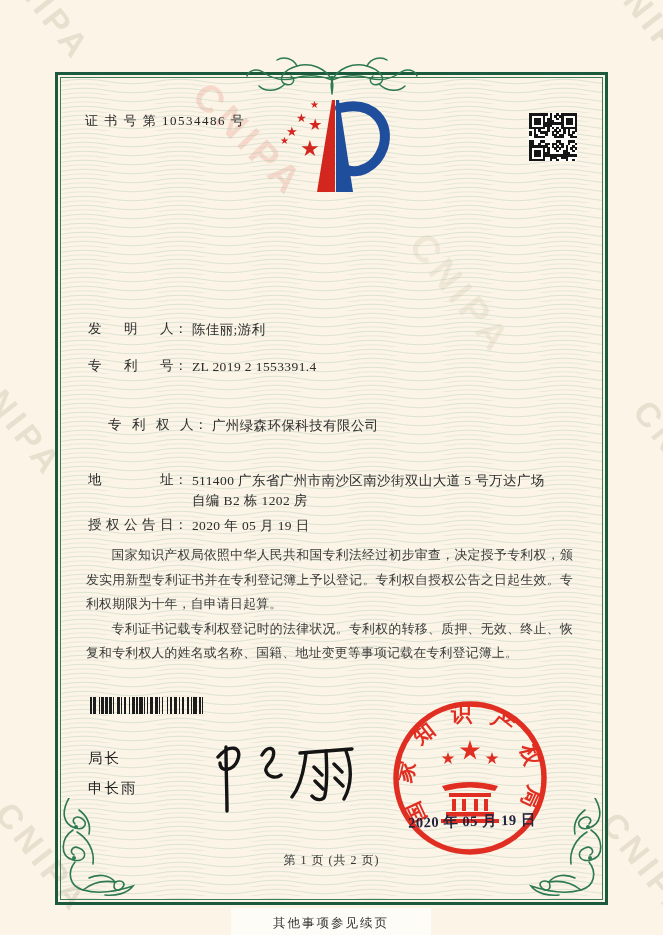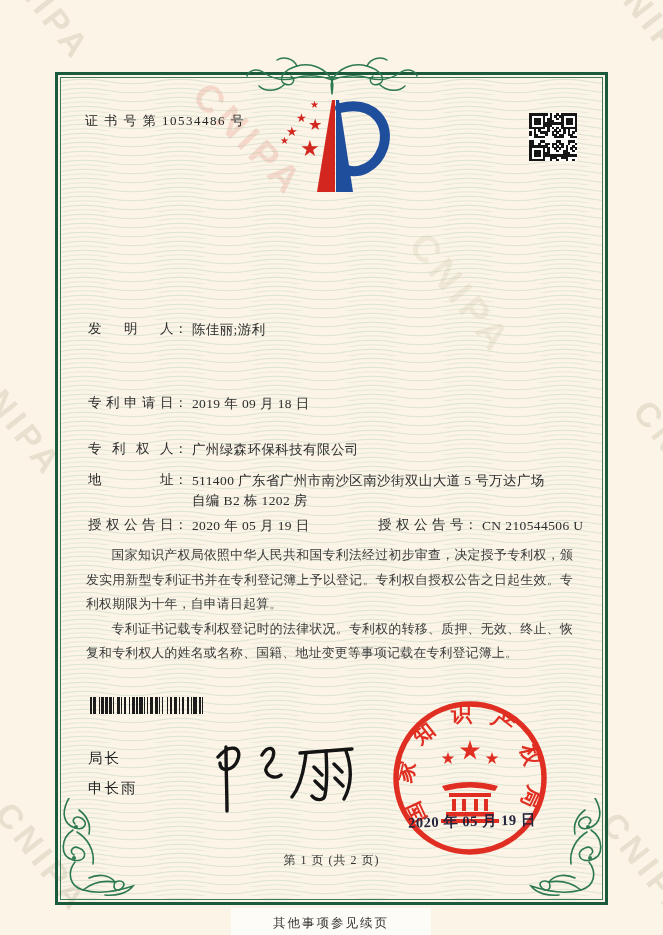--- a/index.html
+++ b/index.html
@@ -384,34 +384,31 @@
     <span class="star" style="left:38px;top:21px;font-size:16px;">★</span>
     <span class="star" style="left:16px;top:29px;font-size:13px;">★</span>
     <span class="star" style="left:10px;top:40px;font-size:10px;">★</span>
     <span class="star" style="left:30px;top:42px;font-size:22px;">★</span>
   </div>
 
 
   <div class="frow" style="top:320px;">
     <span class="flabel">发明人</span><span class="fcolon">：</span><span class="fvalue">陈佳丽;游利</span>
   </div>
-  <div class="frow" style="top:394px;">
-    <span class="flabel">专利申请日</span><span class="fcolon">：</span><span class="fvalue">2019 年 09 月 18 日</span>
-  </div>
-  <div class="frow" style="top:440px;">
+  <div class="frow" style="top:357px;">
+    <span class="flabel">专利号</span><span class="fcolon">：</span><span class="fvalue">ZL 2019 2 1553391.4</span>
+  </div>
+  <div class="frow" style="top:416px;margin-left:20px;">
     <span class="flabel">专利权人</span><span class="fcolon">：</span><span class="fvalue">广州绿森环保科技有限公司</span>
   </div>
   <div class="frow" style="top:471px;">
     <span class="flabel">地址</span><span class="fcolon">：</span><span class="fvalue"><span>511400 广东省广州市南沙区南沙街双山大道 5 号万达广场</span><br><span>自编 B2 栋 1202 房</span></span>
   </div>
   <div class="frow" style="top:516px;">
     <span class="flabel">授权公告日</span><span class="fcolon">：</span><span class="fvalue">2020 年 05 月 19 日</span>
-    <span class="grant2">
-      <span class="flabel">授权公告号</span><span class="fcolon">：</span><span class="fvalue">CN 210544506 U</span>
-    </span>
   </div>
 
   <div class="paras">
     <p>国家知识产权局依照中华人民共和国专利法经过初步审查，决定授予专利权，颁发实用新型专利证书并在专利登记簿上予以登记。专利权自授权公告之日起生效。专利权期限为十年，自申请日起算。</p>
     <p>专利证书记载专利权登记时的法律状况。专利权的转移、质押、无效、终止、恢复和专利权人的姓名或名称、国籍、地址变更等事项记载在专利登记簿上。</p>
   </div>
 
   <div class="barcode" id="barcode">
       <div class="b" style="width: 2.3px;"></div>
       <div style="width: 1.15px;"></div>

